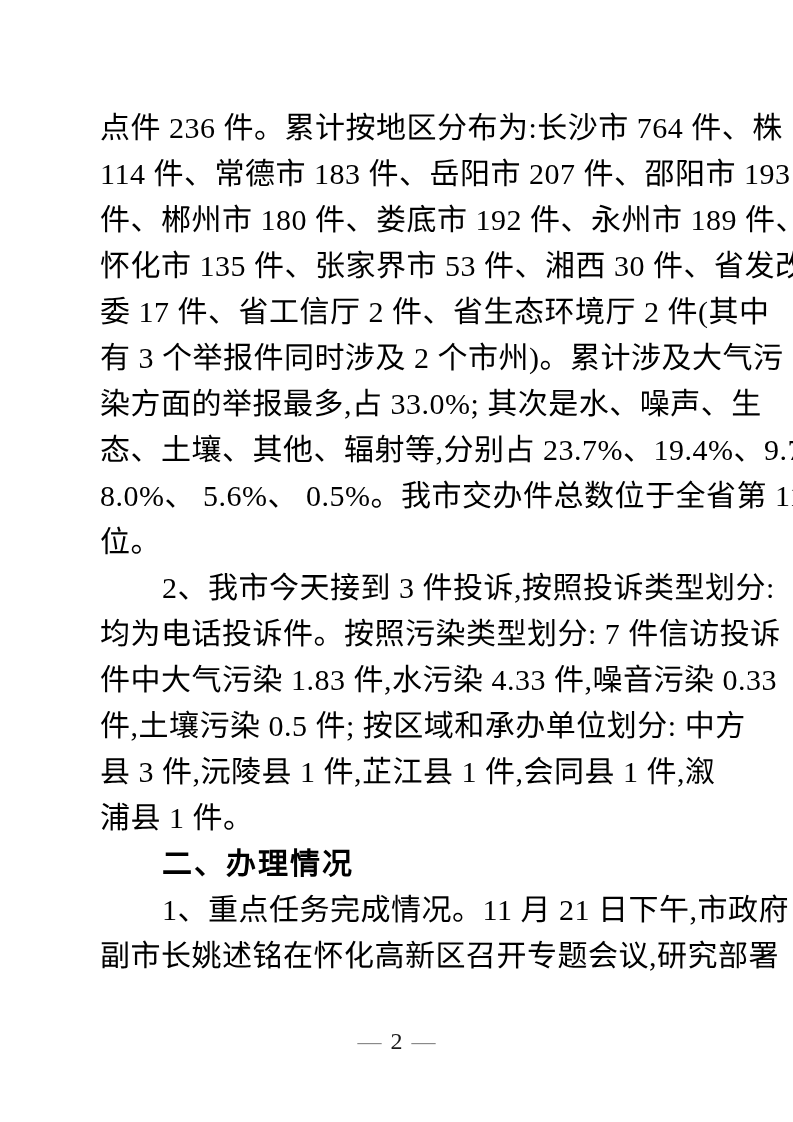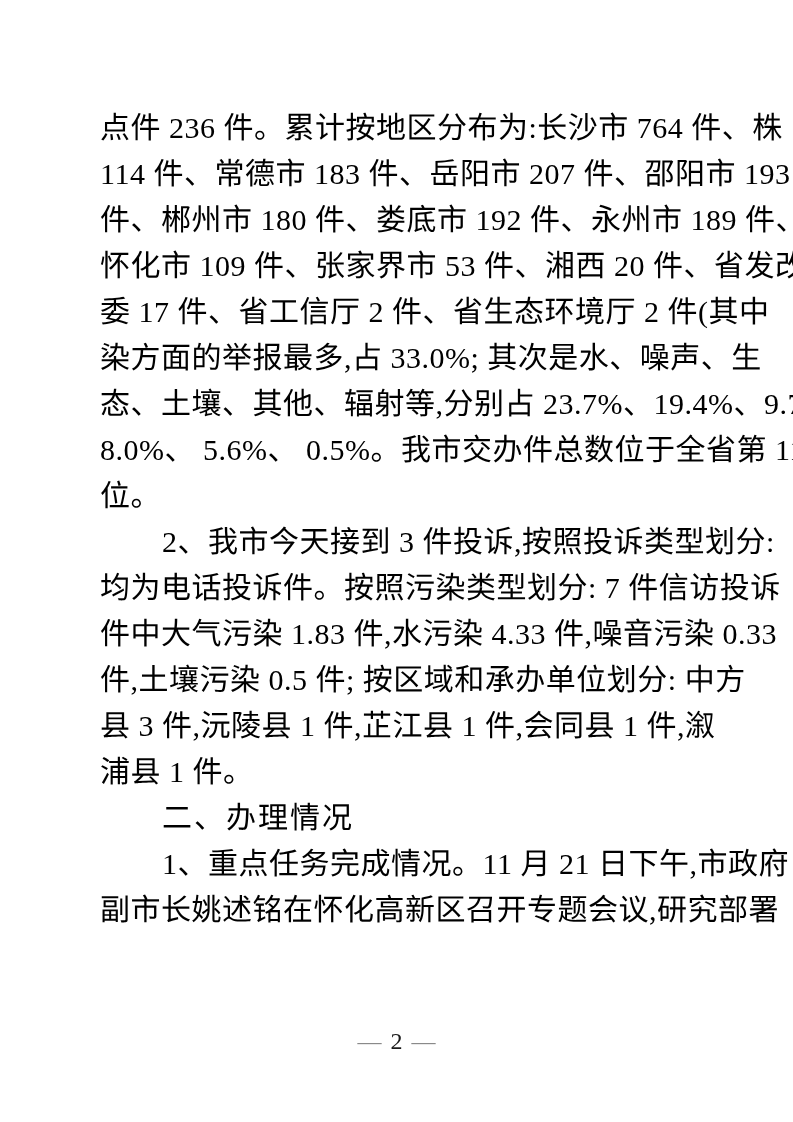--- a/index.html
+++ b/index.html
@@ -34,21 +34,21 @@
   .line.j {
     text-align: justify;
     text-align-last: justify;
     -moz-text-align-last: justify;
   }
   .line.indent {
     padding-left: 62px;
   }
   .line.heading {
     font-family: "Liberation Sans", "DejaVu Sans", sans-serif;
-    font-weight: normal;
+    font-weight: bold;
     letter-spacing: 2px;
   }
   .footer {
     position: absolute;
     left: 0;
     right: 0;
     top: 1026px;
     text-align: center;
     font-size: 24px;
     line-height: 30px;
@@ -63,22 +63,23 @@
 </style>
 </head>
 <body>
 
 <div class="page">
 
   <div class="content">
     <div class="line j">点件 236 件。累计按地区分布为:长沙市 764 件、株</div>
     <div class="line j">114 件、常德市 183 件、岳阳市 207 件、邵阳市 193</div>
     <div class="line j">件、郴州市 180 件、娄底市 192 件、永州市 189 件、</div>
-    <div class="line j">怀化市 109 件、张家界市 53 件、湘西 20 件、省发改</div>
+    <div class="line j">怀化市 135 件、张家界市 53 件、湘西 30 件、省发改</div>
     <div class="line j">委 17 件、省工信厅 2 件、省生态环境厅 2 件(其中</div>
+    <div class="line j">有 3 个举报件同时涉及 2 个市州)。累计涉及大气污</div>
     <div class="line j">染方面的举报最多,占 33.0%; 其次是水、噪声、生</div>
     <div class="line j">态、土壤、其他、辐射等,分别占 23.7%、19.4%、9.7%、</div>
     <div class="line j">8.0%、 5.6%、 0.5%。我市交办件总数位于全省第 11</div>
     <div class="line">位。</div>
     <div class="line j indent">2、我市今天接到 3 件投诉,按照投诉类型划分:</div>
     <div class="line j">均为电话投诉件。按照污染类型划分: 7 件信访投诉</div>
     <div class="line j">件中大气污染 1.83 件,水污染 4.33 件,噪音污染 0.33</div>
     <div class="line j">件,土壤污染 0.5 件; 按区域和承办单位划分: 中方</div>
     <div class="line j">县 3 件,沅陵县 1 件,芷江县 1 件,会同县 1 件,溆</div>
     <div class="line">浦县 1 件。</div>

